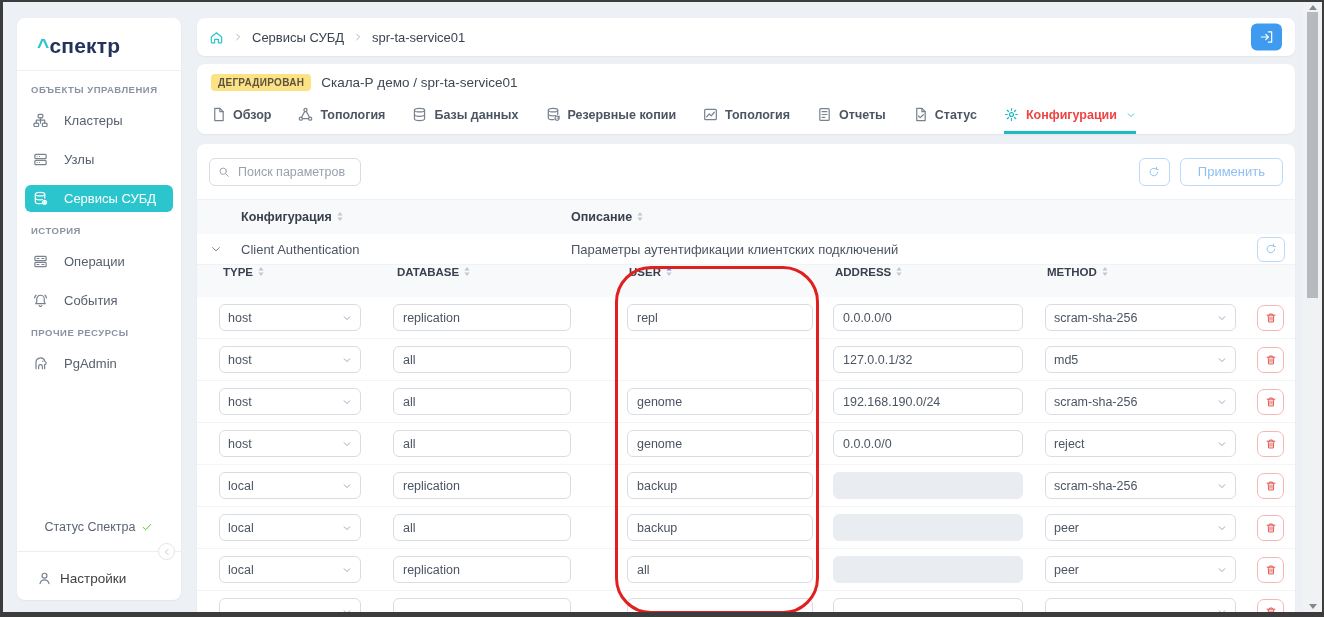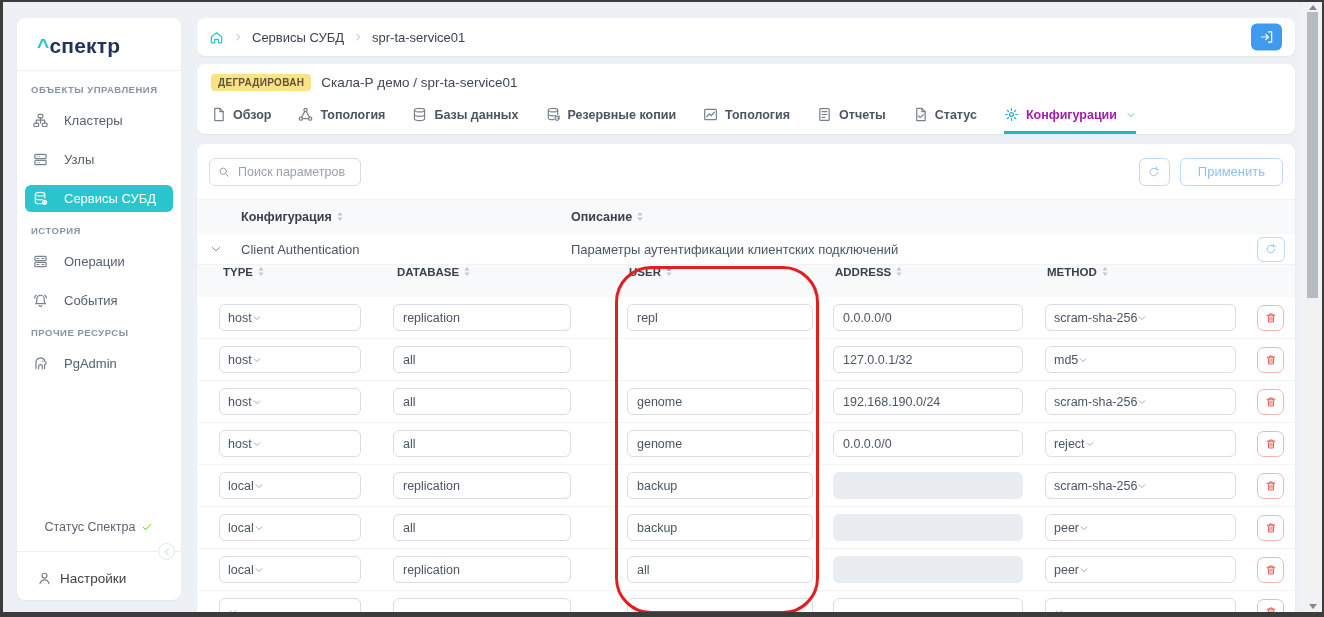--- a/index.html
+++ b/index.html
@@ -39,21 +39,21 @@
   .login-btn{position:absolute;right:13px;top:50%;transform:translateY(-50%);width:31px;height:27px;border-radius:6px;background:#3f9bf0;border:none;color:#fff;display:flex;align-items:center;justify-content:center;cursor:pointer;}
 
   
   .status-card{left:194px;top:62px;width:1098px;height:70px;}
   .status-row{display:flex;align-items:center;gap:10px;padding:10px 14px 0 14px;}
   .badge{background:#fbe285;color:#5c5340;font-size:10px;font-weight:700;padding:3px 7px;border-radius:4px;letter-spacing:.3px;}
   .service-title{font-size:13.5px;color:#3f4654;}
   .tabs{position:absolute;left:14px;right:14px;bottom:0;display:flex;gap:27px;}
   .tab{display:flex;align-items:center;gap:7px;font-size:12.5px;font-weight:700;color:#4b5563;padding:7px 0 9px 0;border-bottom:3px solid transparent;cursor:pointer;white-space:nowrap;}
   .tab .icon{color:#79828f;}
-  .tab.active{color:#a21caf;border-bottom-color:#1cb9c6;}
+  .tab.active{color:#ef4444;border-bottom-color:#1cb9c6;}
   .tab.active .icon{color:#1cb9c6;}
   .tab .dd{margin-left:2px;}
 
   
   .table-card{left:194px;top:142px;width:1098px;height:470px;border-radius:8px 8px 0 0;}
   .toolbar{height:56px;display:flex;align-items:center;padding:0 12px;border-bottom:1px solid #f1f2f5;}
   .search{width:152px;height:28px;border:1px solid #d9dde3;border-radius:6px;display:flex;align-items:center;padding:0 8px;gap:6px;color:#9aa1ad;background:#fff;}
   .search input{border:none;outline:none;width:100%;font:inherit;font-size:12.5px;color:#434b59;background:transparent;}
   .search input::placeholder{color:#9aa1ad;}
   .tb-right{margin-left:auto;display:flex;gap:10px;}
@@ -74,21 +74,21 @@
   .sh-type{left:26px;} .sh-db{left:200px;} .sh-user{left:432px;} .sh-addr{left:638px;} .sh-method{left:850px;}
 
   .sort{display:inline-flex;flex-direction:column;margin-left:4px;vertical-align:-1px;}
   .sort svg{width:8px;height:11px;}
   .sort path{fill:#c3c8d0;stroke:none;}
   .sort.asc .up{fill:#4da2f8;}
 
   .rows{position:relative;}
   .p-row{position:relative;height:42px;border-bottom:1px solid #f3f4f6;}
   .ctl{position:absolute;top:7px;height:27px;border:1px solid #d9dde3;border-radius:6px;background:#fff;font-size:12.5px;color:#4b5563;}
-  .sel{display:flex;align-items:center;padding:0 8px;cursor:pointer;}
+  .sel{display:flex;align-items:center;padding:0 8px;justify-content:space-between;cursor:pointer;}
   .sel .icon{color:#8d95a3;}
   .c-type{left:22px;width:142px;}
   .c-db{left:196px;width:178px;}
   .c-user{left:430px;width:186px;}
   .c-addr{left:636px;width:190px;}
   .c-method{left:848px;width:191px;}
   .ctl input{border:none;outline:none;width:100%;height:100%;padding:0 9px;font:inherit;font-size:12.5px;color:#4b5563;border-radius:6px;background:transparent;}
   .addr-disabled{background:#e9ecf1;border:1px solid #e9ecf1;}
   .del-btn{position:absolute;left:1060px;top:8px;width:27px;height:26px;border:1px solid #f5b7b4;border-radius:7px;background:#fff;color:#e25550;display:flex;align-items:center;justify-content:center;cursor:pointer;}
   .del-btn svg{width:12px;height:12px;}

